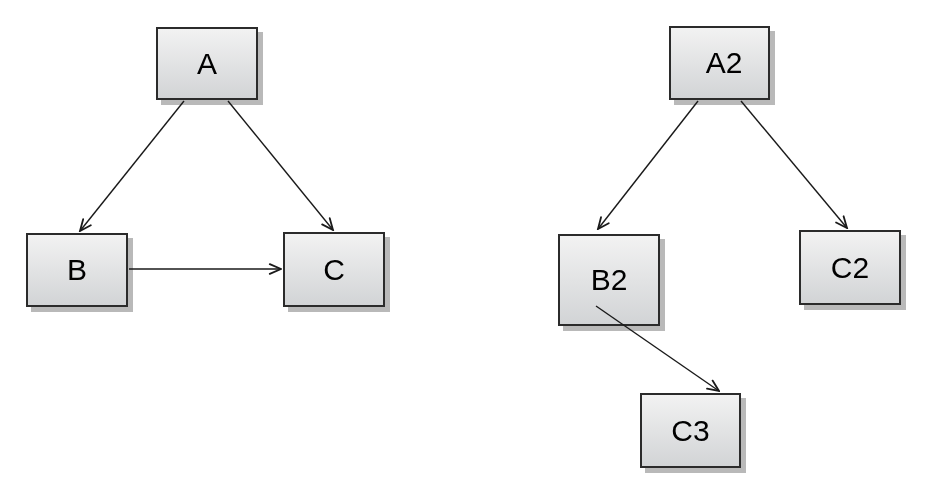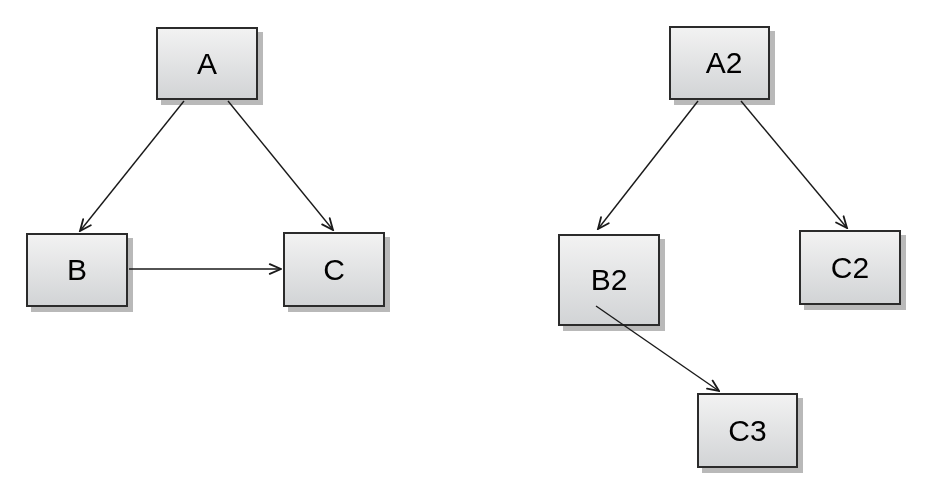--- a/index.html
+++ b/index.html
@@ -81,21 +81,21 @@
       </div>
       <div class="node" style="left: 669px; top: 26px; width: 101px; height: 74px; padding-left: 9px;">
         <span class="node-label">A2</span>
       </div>
       <div class="node" style="left: 542px; top: 234px; width: 102px; height: 92px; margin-left: 16px;">
         <span class="node-label">B2</span>
       </div>
       <div class="node" style="left: 799px; top: 230px; width: 102px; height: 75px; text-align: center;">
         <span class="node-label">C2</span>
       </div>
-      <div class="node" style="left: 697px; top: 393px; width: 101px; height: 75px;">
+      <div class="node" style="left: 640px; top: 393px; width: 101px; height: 75px;">
         <span class="node-label">C3</span>
       </div>
     </div>
   <svg id="edges-layer" xmlns="http://www.w3.org/2000/svg" width="940" height="504">
     <defs>
       <marker id="arrowhead" viewBox="0 0 10 10" refX="9" refY="5" markerWidth="10" markerHeight="10" orient="auto-start-reverse">
         <path class="arrowhead-path" d="M1,1.5 L9,5 L1,8.5"></path>
       </marker>
     </defs>
   <g>

